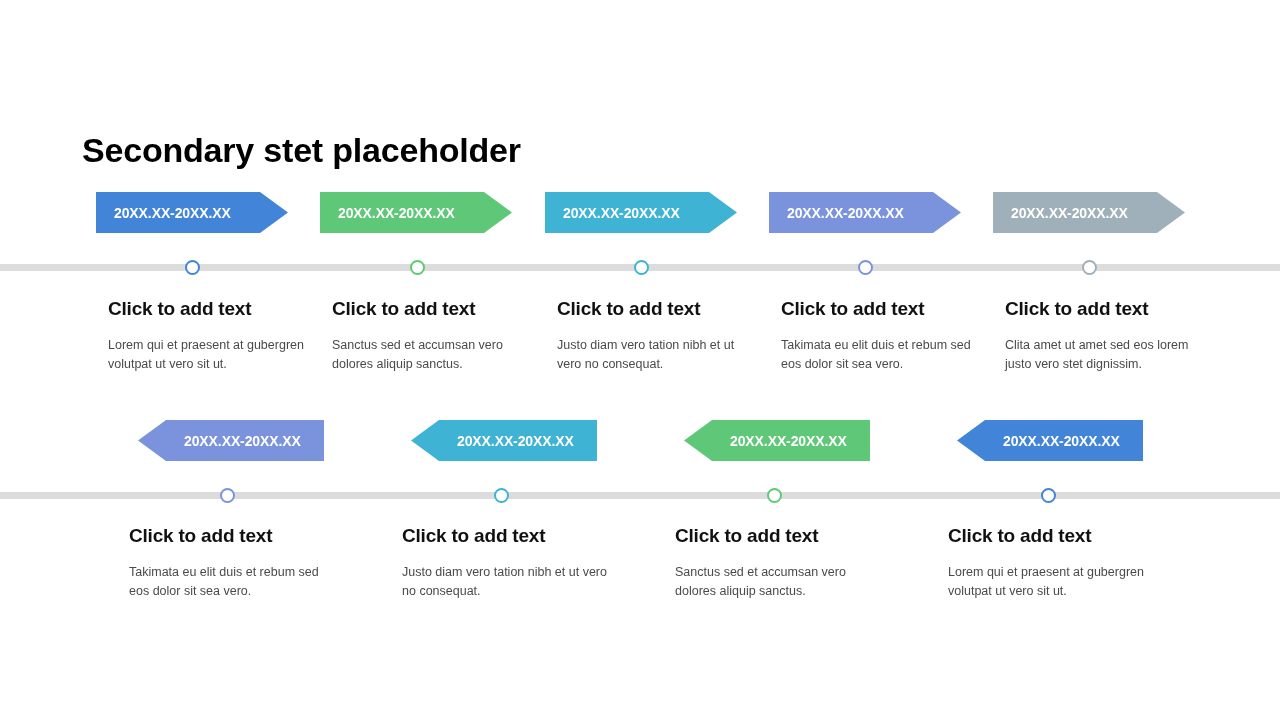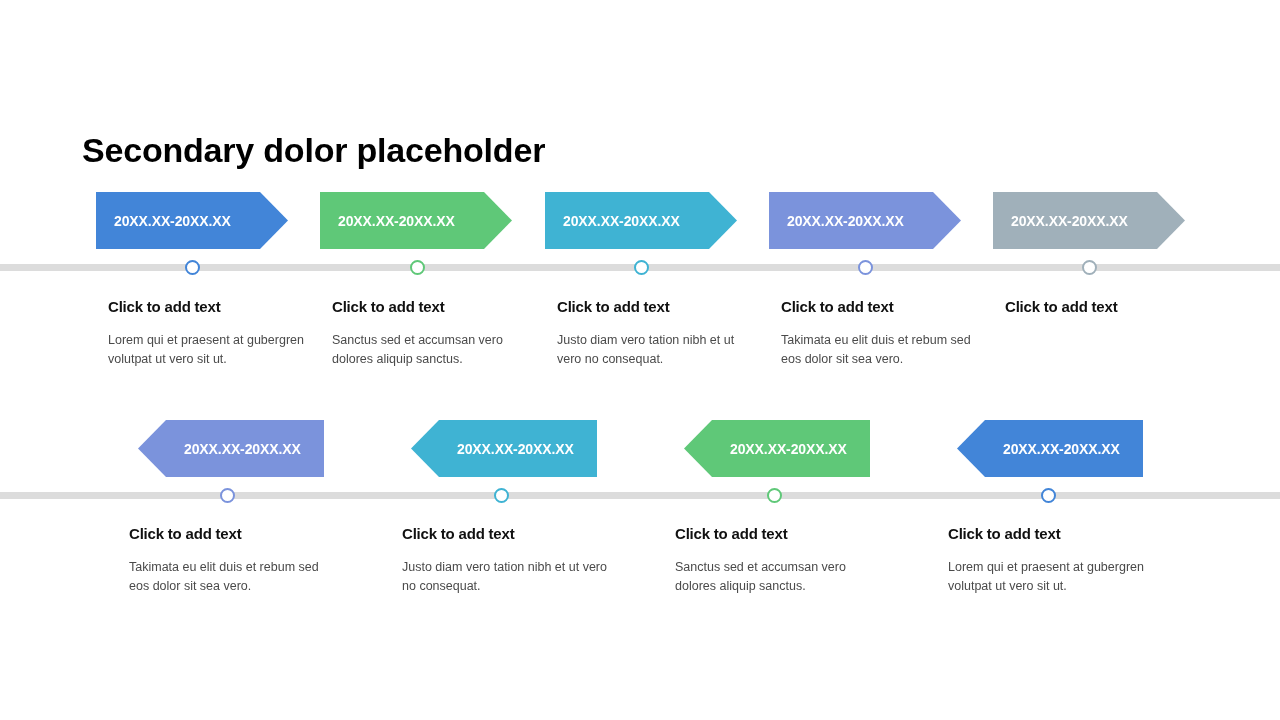--- a/index.html
+++ b/index.html
@@ -45,21 +45,21 @@
     height: 15px;
     border-radius: 50%;
     background: #ffffff;
     border: 2.6px solid #4285d8;
     box-sizing: border-box;
   }
 
   
   .arrow {
     position: absolute;
-    height: 57px;
+    height: 41px;
     display: flex;
     align-items: center;
     box-sizing: border-box;
   }
   .arrow-right {
     clip-path: polygon(0 0, calc(100% - 28px) 0, 100% 50%, calc(100% - 28px) 100%, 0 100%);
     padding-left: 18px;
     justify-content: flex-start;
   }
   .arrow-left {
@@ -71,37 +71,37 @@
     color: #ffffff;
     font-size: 14px;
     font-weight: bold;
     letter-spacing: -0.1px;
     white-space: nowrap;
   }
 
   
   .block { position: absolute; }
   .block-heading {
-    font-size: 15px;
+    font-size: 19px;
     font-weight: bold;
     color: #111111;
     white-space: nowrap;
     letter-spacing: -0.2px;
   }
   .block-body {
     margin-top: 16px;
     font-size: 12.5px;
     line-height: 1.55;
     color: #4a4a4a;
   }
 </style>
 </head>
 <body style="background: rgb(255, 255, 255);">
 
-<div class="slide-title">Secondary dolor placeholder</div>
+<div class="slide-title">Secondary stet placeholder</div>
 
 <div class="rail rail-row1" style="background: rgb(220, 220, 220);"></div>
 
 <div class="arrow arrow-right" style="left: 96px; top: 192px; width: 192px; background: rgb(66, 133, 216);">
   <span class="arrow-label">20XX.XX-20XX.XX</span>
 </div>
 <div class="arrow arrow-right" style="left: 320px; top: 192px; width: 192px; background: rgb(95, 200, 120);">
   <span class="arrow-label">20XX.XX-20XX.XX</span>
 </div>
 <div class="arrow arrow-right" style="left: 545px; top: 192px; width: 192px; background: rgb(63, 179, 211);">
@@ -131,20 +131,21 @@
 <div class="block" style="left:557px; top:298px; width:200px;">
   <div class="block-heading">Click to add text</div>
   <div class="block-body">Justo diam vero tation nibh et ut vero no consequat.</div>
 </div>
 <div class="block" style="left:781px; top:298px; width:200px;">
   <div class="block-heading">Click to add text</div>
   <div class="block-body">Takimata eu elit duis et rebum sed eos dolor sit sea vero.</div>
 </div>
 <div class="block" style="left:1005px; top:298px; width:200px;">
   <div class="block-heading">Click to add text</div>
+  <div class="block-body">Clita amet ut amet sed eos lorem justo vero stet dignissim.</div>
 </div>
 
 <div class="rail rail-row2" style="background: rgb(220, 220, 220);"></div>
 
 <div class="arrow arrow-left" style="left: 138px; top: 420px; width: 186px; background: rgb(123, 147, 220);">
   <span class="arrow-label">20XX.XX-20XX.XX</span>
 </div>
 <div class="arrow arrow-left" style="left: 411px; top: 420px; width: 186px; background: rgb(63, 179, 211);">
   <span class="arrow-label">20XX.XX-20XX.XX</span>
 </div>

